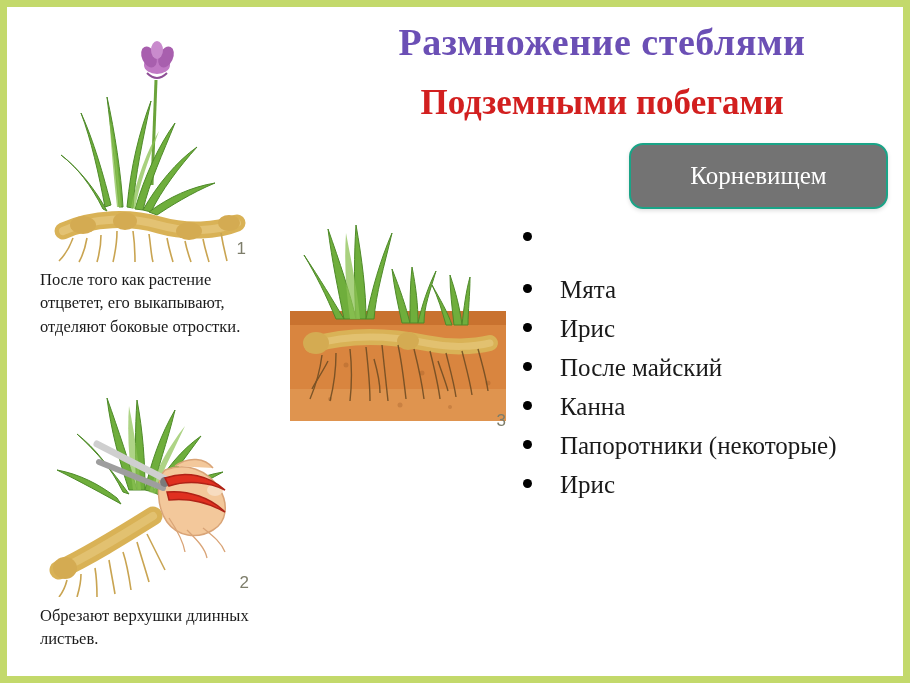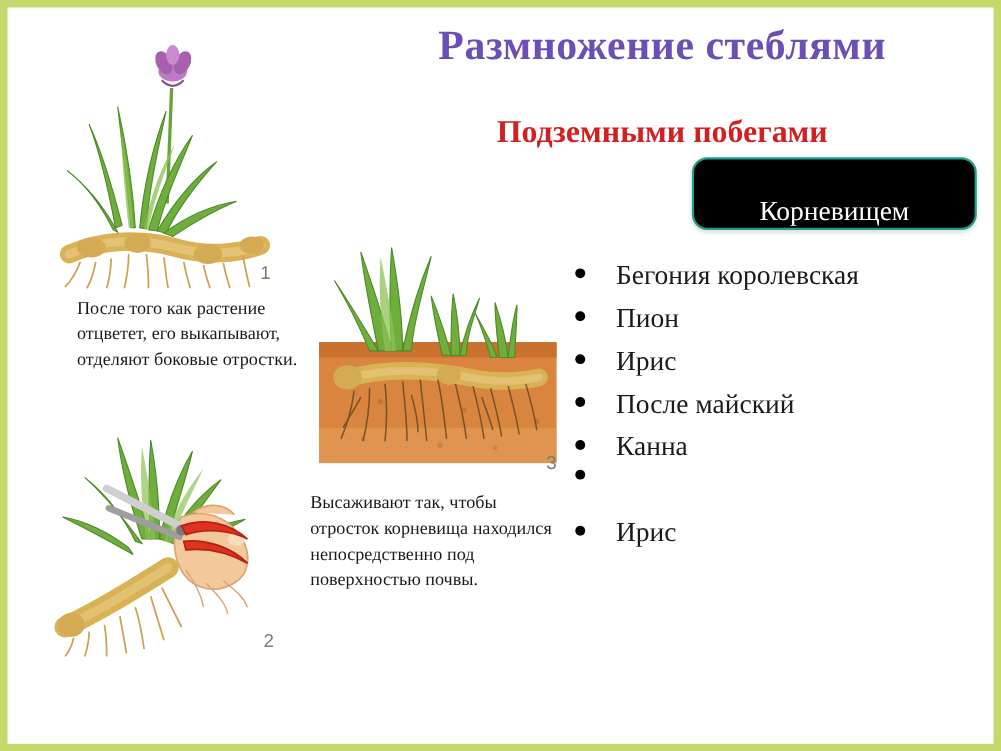--- a/index.html
+++ b/index.html
@@ -43,40 +43,39 @@
     white-space: nowrap;
   }
   .title-sub {
     position: absolute;
     left: 290px;
     top: 78px;
     width: 610px;
     text-align: center;
     font-family: "Liberation Serif", serif;
     font-weight: bold;
-    font-size: 29px;
+    font-size: 35px;
     color: #d21f1f;
     line-height: 1.05;
     white-space: nowrap;
-    margin-top: 20px;
   }
 
   
   .callout {
     position: absolute;
     left: 622px;
     top: 136px;
     width: 255px;
     height: 62px;
-    background: #000000;
+    background: #737373;
     border: 2px solid #1aa487;
     border-radius: 14px;
     box-shadow: 0 2px 4px rgba(0,0,0,0.12);
     display: flex;
-    align-items: flex-end;
+    align-items: center;
     justify-content: center;
   }
   .callout-text {
     font-family: "Liberation Serif", serif;
     font-size: 25px;
     color: #ffffff;
     white-space: nowrap;
   }
 
   
@@ -130,21 +129,21 @@
   #photo3 { left: 275px; top: 186px; width: 232px; height: 242px; }
 
   
   .caption {
     position: absolute;
     font-family: "Liberation Serif", serif;
     font-size: 16.5px;
     color: #1a1a1a;
     line-height: 1.42;
   }
-  #cap1 { left: 33px;  top: 261px; width: 235px; margin-left: 30px; }
+  #cap1 { left: 33px;  top: 261px; width: 235px; }
   #cap2 { left: 33px;  top: 597px; width: 215px; }
   #cap3 { left: 275px; top: 438px; width: 225px; }
 
   
   .illus { display: block; width: 100%; height: 100%; }
 </style>
 </head>
 <body>
 
 <div class="slide">
@@ -153,40 +152,40 @@
     <div class="title-main">Размножение стеблями</div>
     <div class="title-sub">Подземными побегами</div>
 
     <div class="callout">
       <span class="callout-text">Корневищем</span>
     </div>
 
     <div class="plant-list">
       <div class="plant-item">
         <span class="bullet-dot"></span>
-        <span class="plant-label">Бегония королевская</span>
-      </div>
-      <div class="plant-item">
-        <span class="bullet-dot"></span>
-        <span class="plant-label">Пион</span>
+      </div>
+      <div class="plant-item">
+        <span class="bullet-dot"></span>
+        <span class="plant-label">Мята</span>
       </div>
       <div class="plant-item">
         <span class="bullet-dot"></span>
         <span class="plant-label">Ирис</span>
       </div>
       <div class="plant-item">
         <span class="bullet-dot"></span>
         <span class="plant-label">После майский</span>
       </div>
       <div class="plant-item">
         <span class="bullet-dot"></span>
         <span class="plant-label">Канна</span>
       </div>
       <div class="plant-item">
         <span class="bullet-dot"></span>
+        <span class="plant-label">Папоротники  (некоторые)</span>
       </div>
       <div class="plant-item">
         <span class="bullet-dot"></span>
         <span class="plant-label">Ирис</span>
       </div>
     </div>
 
     <div class="photo" id="photo1">
       <svg class="illus" viewBox="0 0 215 228" xmlns="http://www.w3.org/2000/svg">
         <rect x="0" y="0" width="215" height="228" fill="#ffffff"></rect>
@@ -288,20 +287,21 @@
           <path d="M60 74 L130 110" stroke="#cfcfcf" stroke-width="7" stroke-linecap="round"></path>
           <path d="M62 92 L126 118" stroke="#9e9e9e" stroke-width="6" stroke-linecap="round"></path>
           <circle cx="128" cy="112" r="5" fill="#7a7a7a"></circle>
           <path d="M128 108 C150 100 172 106 188 120 C172 112 150 110 132 116 Z" fill="#e03020" stroke="#b02216" stroke-width="1.5"></path>
           <path d="M130 122 C152 120 174 128 188 142 C170 132 150 128 132 130 Z" fill="#e03020" stroke="#b02216" stroke-width="1.5"></path>
         </g>
       </svg>
       <span class="num">2</span>
     </div>
 
+    <div class="caption" id="cap2">Обрезают верхушки длинных листьев.</div>
 
     <div class="photo" id="photo3">
       <svg class="illus" viewBox="0 0 232 242" xmlns="http://www.w3.org/2000/svg">
         <rect x="0" y="0" width="232" height="242" fill="#ffffff"></rect>
 
         <rect x="8" y="118" width="216" height="110" fill="#d9853f"></rect>
         <rect x="8" y="118" width="216" height="14" fill="#c9722f"></rect>
         <rect x="8" y="196" width="216" height="32" fill="#e6a45f" opacity="0.5"></rect>
 
         <g opacity="0.25" fill="#8a4a1c">
@@ -356,16 +356,15 @@
           <path d="M180 158 C184 174 188 188 190 202"></path>
           <path d="M196 156 C200 170 204 184 206 198"></path>
           <path d="M46 168 C40 180 34 188 30 196"></path>
           <path d="M92 166 C96 180 98 192 98 200"></path>
           <path d="M156 168 C160 180 164 190 166 198"></path>
         </g>
       </svg>
       <span class="num">3</span>
     </div>
 
-    <div class="caption" id="cap3">Высаживают так, чтобы отросток корневища находился непосредственно под поверхностью почвы.</div>
 
   </div>
 </div>
 
 </body></html>

